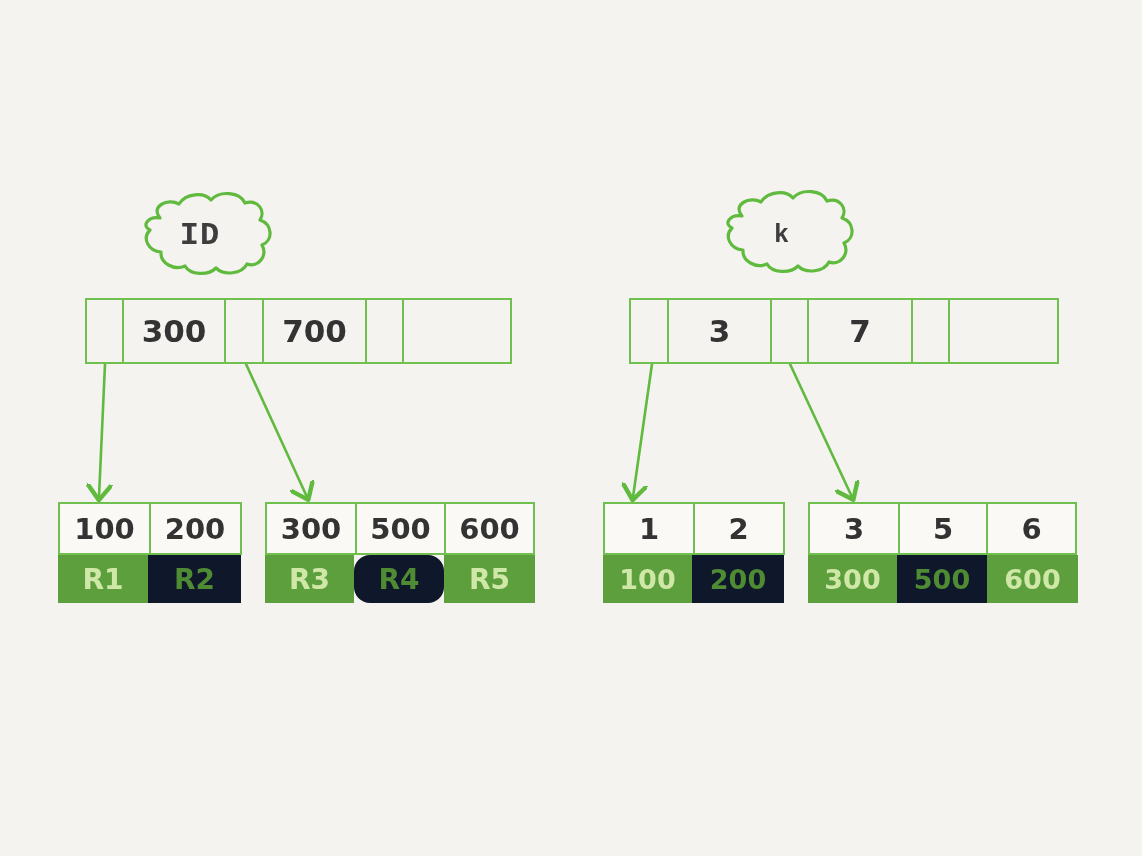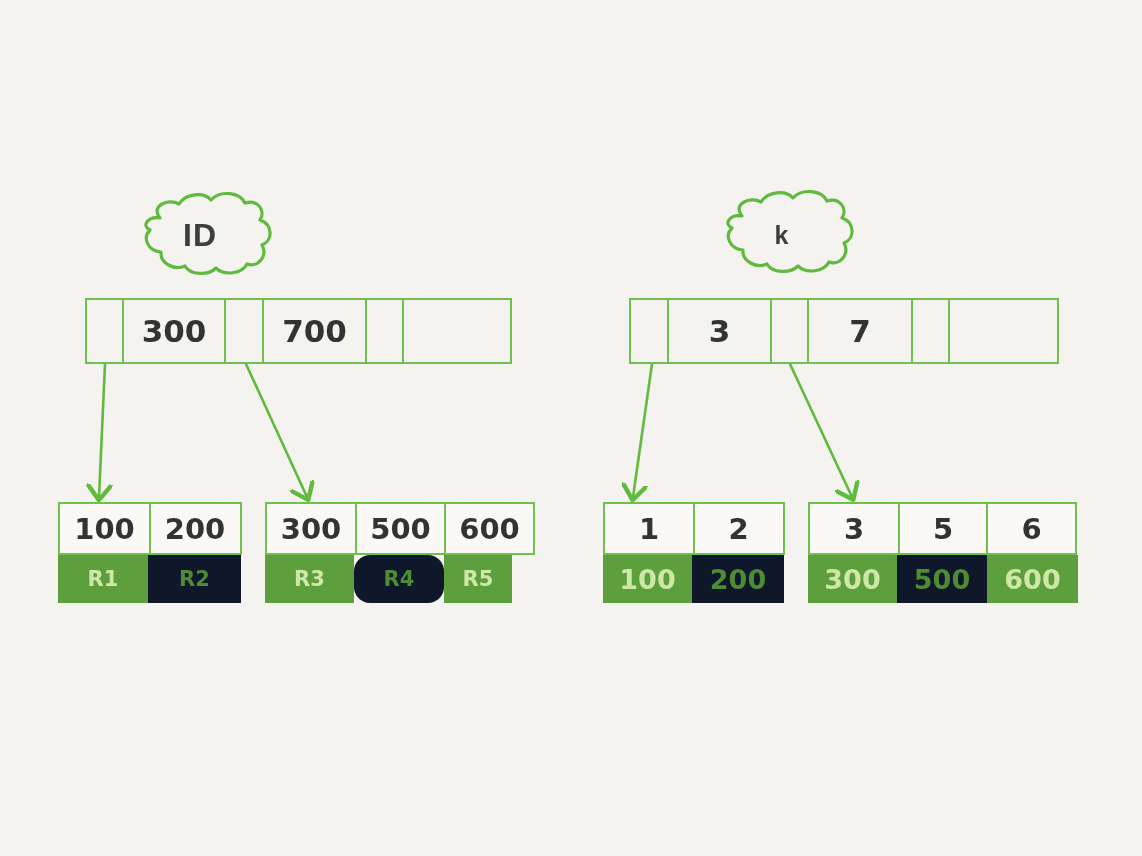--- a/index.html
+++ b/index.html
@@ -12,21 +12,21 @@
   }
   #stage{position:absolute;left:0;top:0;width:1142px;height:856px;}
 
   .svg-layer{position:absolute;left:0;top:0;width:1142px;height:856px;pointer-events:none;}
 
   
   .cloud{position:absolute;}
   .cloud .cloud-text{
     position:absolute;left:0;top:0;width:100%;height:100%;
     display:flex;align-items:center;justify-content:center;
-    font-family:Liberation Sans, sans-serif;
+    font-family:Liberation Mono, monospace;
     font-weight:700;
     color:#3d3d3d;
     letter-spacing:1px;
   }
 
   
   .node-row{position:absolute;display:flex;align-items:stretch;}
   .cell{
     border:2.5px solid #6fc04f;
     background:#f4f3ef;
@@ -56,21 +56,21 @@
     box-sizing:border-box;
     margin-right:-2.5px;
   }
   .leaf-keys .kcell:last-child{margin-right:0;}
 
   .leaf-vals{display:flex;align-items:stretch;}
   .leaf-vals .vcell{
     display:flex;align-items:center;justify-content:center;
     font-family:"DejaVu Sans", sans-serif;
     font-weight:700;
-    font-size:21px;
+    font-size:28px;
     box-sizing:border-box;
   }
   .vcell.dark{background:#5d9e3d;color:#cfe8a8;}
   .vcell.light{background:#0f172a;color:#4f8b33;}
 </style>
 </head>
 <body>
 
 <div id="stage">
 
@@ -138,21 +138,21 @@
 
   <div class="leaf" style="left:265px;top:502px;">
     <div class="leaf-keys" style="height:53px;">
       <div class="kcell" style="width:92px;">300</div>
       <div class="kcell" style="width:92px;">500</div>
       <div class="kcell" style="width:91px;">600</div>
     </div>
     <div class="leaf-vals" style="height:48px;">
       <div class="vcell dark" style="width:89px;">R3</div>
       <div class="vcell light" style="width:90px;border-radius:16px;">R4</div>
-      <div class="vcell dark" style="width:68px;">R5</div>
+      <div class="vcell dark" style="width:91px;">R5</div>
     </div>
   </div>
 
   <div class="node-row" style="left:629px;top:298px;height:66px;">
     <div class="cell ptr" style="width:40px;"></div>
     <div class="cell key" style="width:106px;">3</div>
     <div class="cell ptr" style="width:39px;"></div>
     <div class="cell key" style="width:107px;">7</div>
     <div class="cell ptr" style="width:39px;"></div>
     <div class="cell blank" style="width:111px;"></div>

